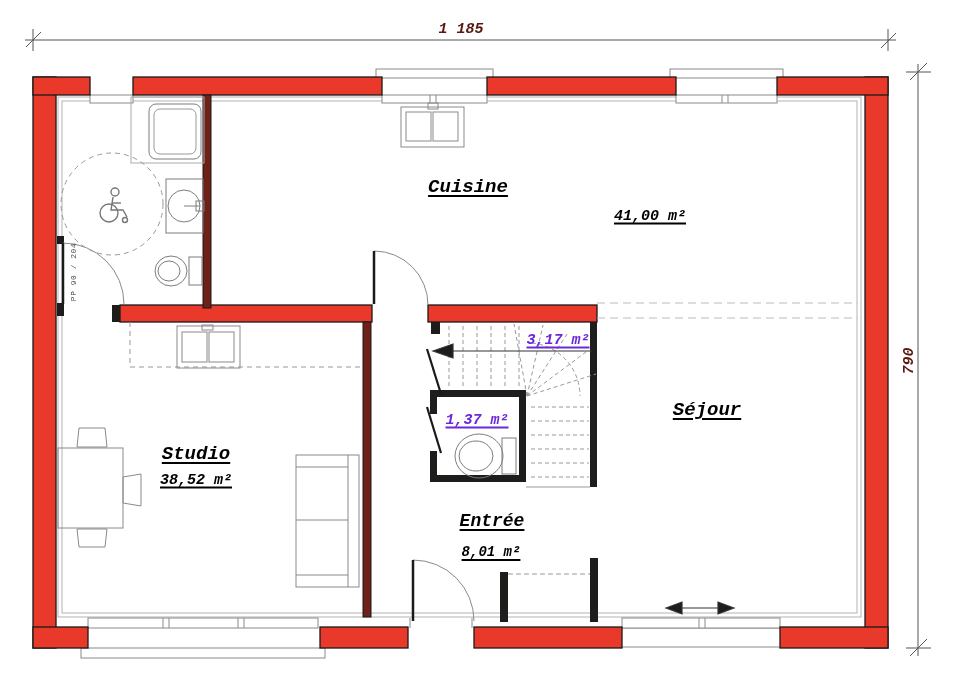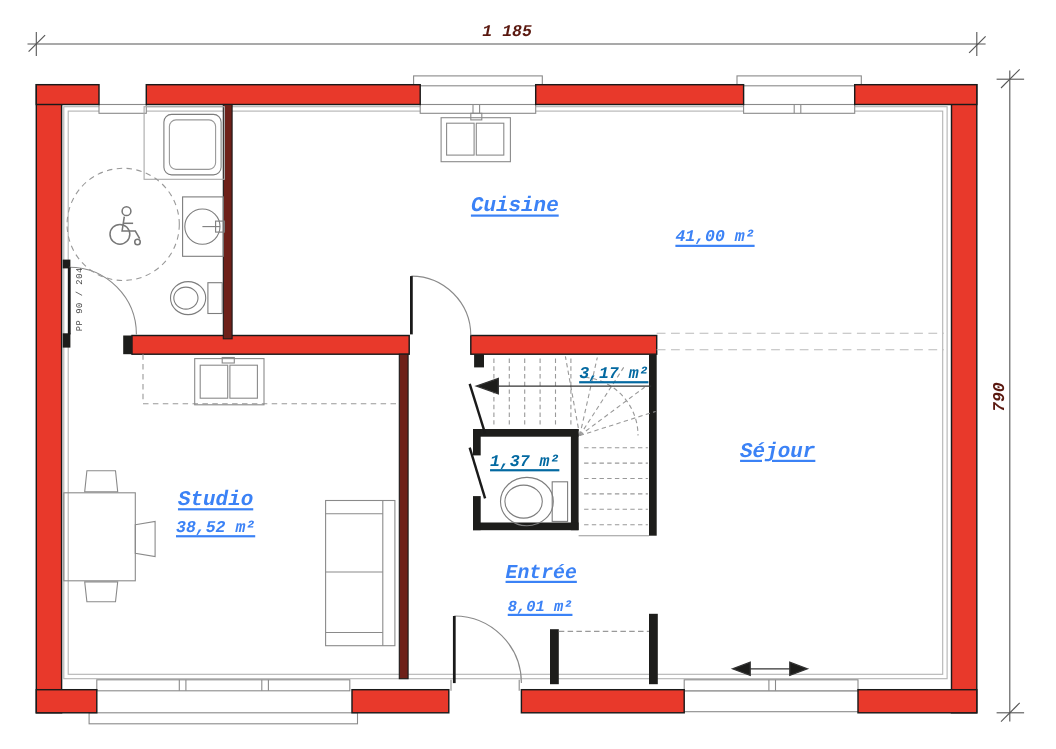--- a/index.html
+++ b/index.html
@@ -1,26 +1,26 @@
 <!DOCTYPE html>
 <html><head>
 <meta charset="utf-8">
 <style>
   html,body{margin:0;padding:0;background:#fff;}
   .plan{position:relative;width:960px;height:681px;background:#ffffff;overflow:hidden;
         font-family:Liberation Mono, monospace;}
   svg{position:absolute;left:0;top:0;}
   .label{position:absolute;transform:translate(-50%,-50%);white-space:nowrap;
-         font-style:italic;font-weight:bold;color:#3b82f6;}
+         font-style:italic;font-weight:bold;color:#000000;}
   .room-name{font-size:19px;text-decoration:underline;text-underline-offset:3px;
              text-decoration-thickness:2px;}
   .room-area{font-size:15px;text-decoration:underline;text-underline-offset:3px;
              text-decoration-thickness:1.5px;}
   .small-area{font-size:14px;}
-  .dark{color:#0369a1;}
+  .dark{color:#6d28d9;}
   .dim-label{font-size:15px;color:#5a180f;}
   .rot{transform:translate(-50%,-50%) rotate(-90deg);}
   .door-spec{font-size:8px;font-weight:normal;font-style:normal;color:#444;
              letter-spacing:.5px;text-decoration:none;}
 </style>
 </head>
 <body>
 
 <div class="plan">
 

